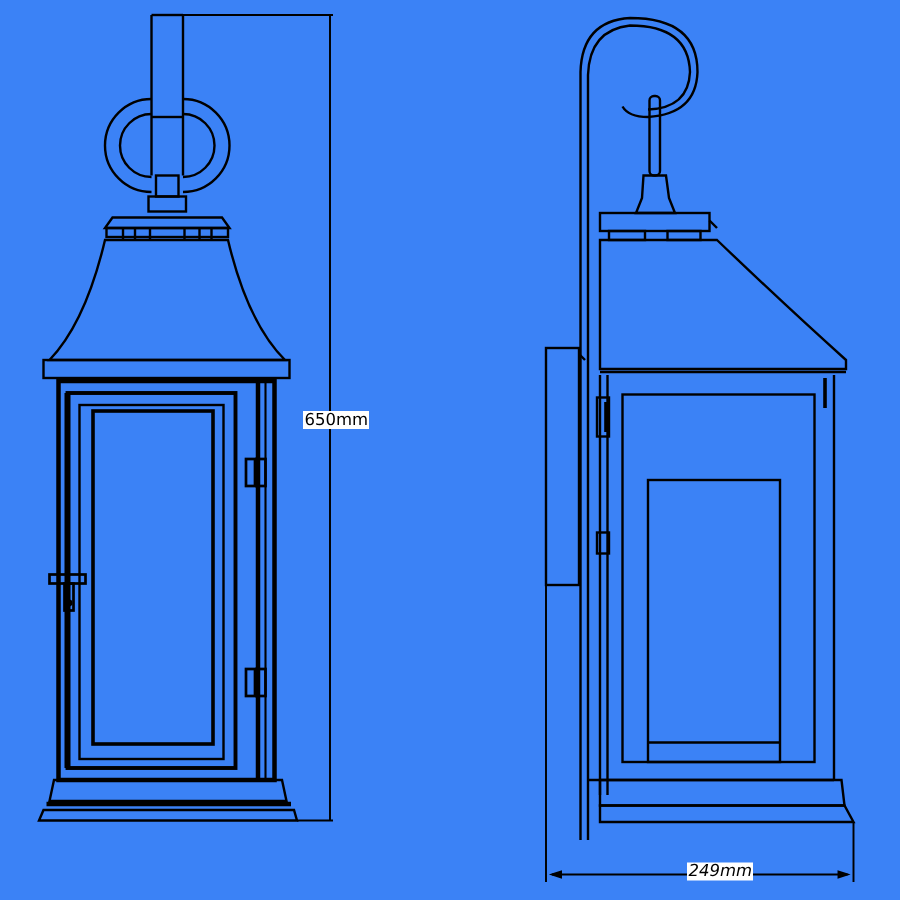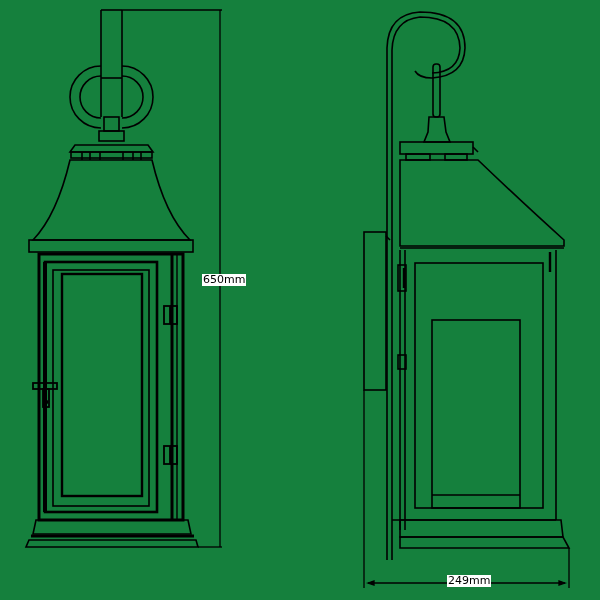--- a/index.html
+++ b/index.html
@@ -1,20 +1,20 @@
 <!DOCTYPE html>
 <html><head>
 <meta charset="utf-8">
 <style>
   html,body{margin:0;padding:0;background:#fff;}
-  #canvas{position:relative;width:600px;height:600px;background:#15803d;overflow:hidden;}
+  #canvas{position:relative;width:600px;height:600px;background:#3b82f6;overflow:hidden;}
   svg{position:absolute;left:0;top:0;}
   .dim-label{position:absolute;font-family:"DejaVu Sans",sans-serif;font-size:11px;color:#000;background:#fff;line-height:12px;padding:0 1px;}
   #h-label{left:202px;top:274px;}
-  #w-label{left:447px;top:575px;}
+  #w-label{left:458px;top:575px;font-style:italic;}
 </style>
 </head>
 <body>
 
 <div id="canvas">
 <svg width="600" height="600" viewBox="0 0 600 600" fill="none" stroke="#000" stroke-width="1.6" stroke-linejoin="miter">
 
   <g>
 
     <g>

